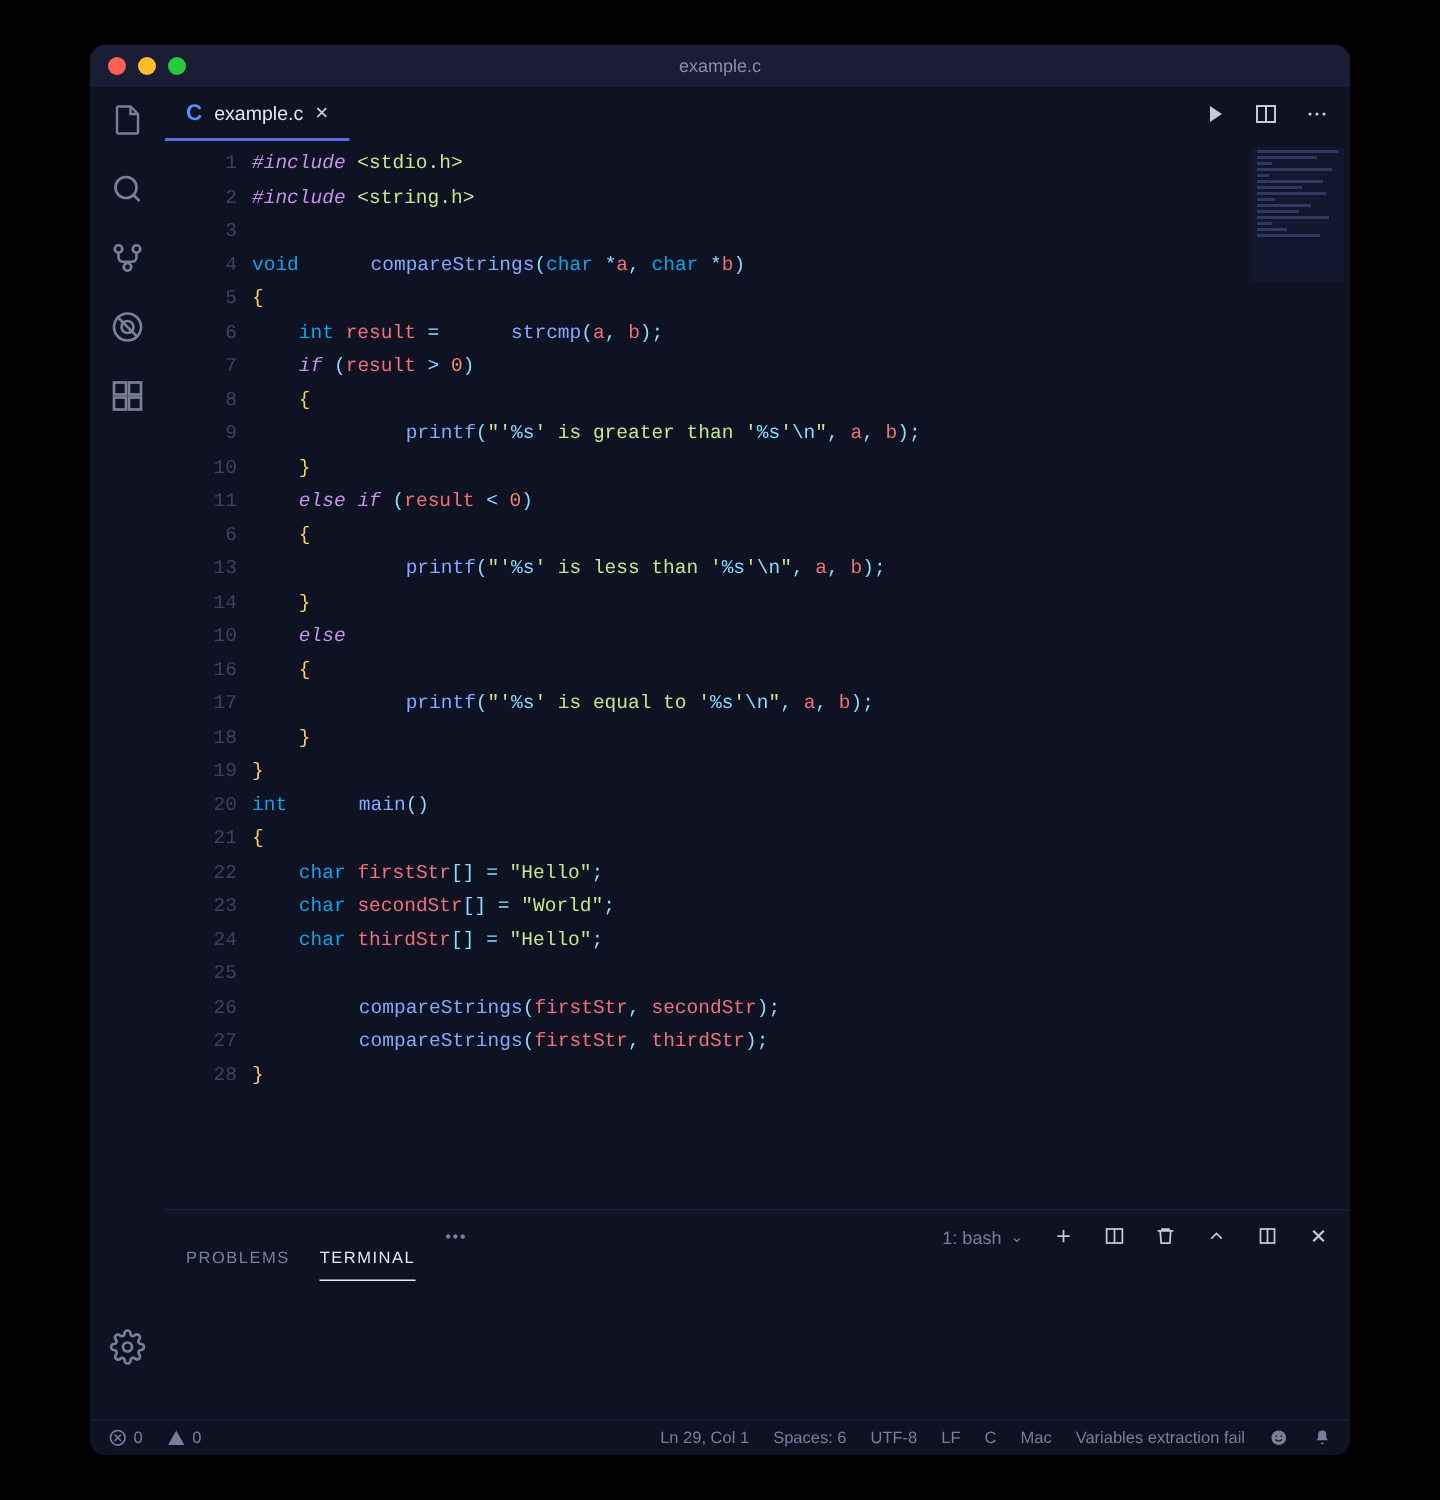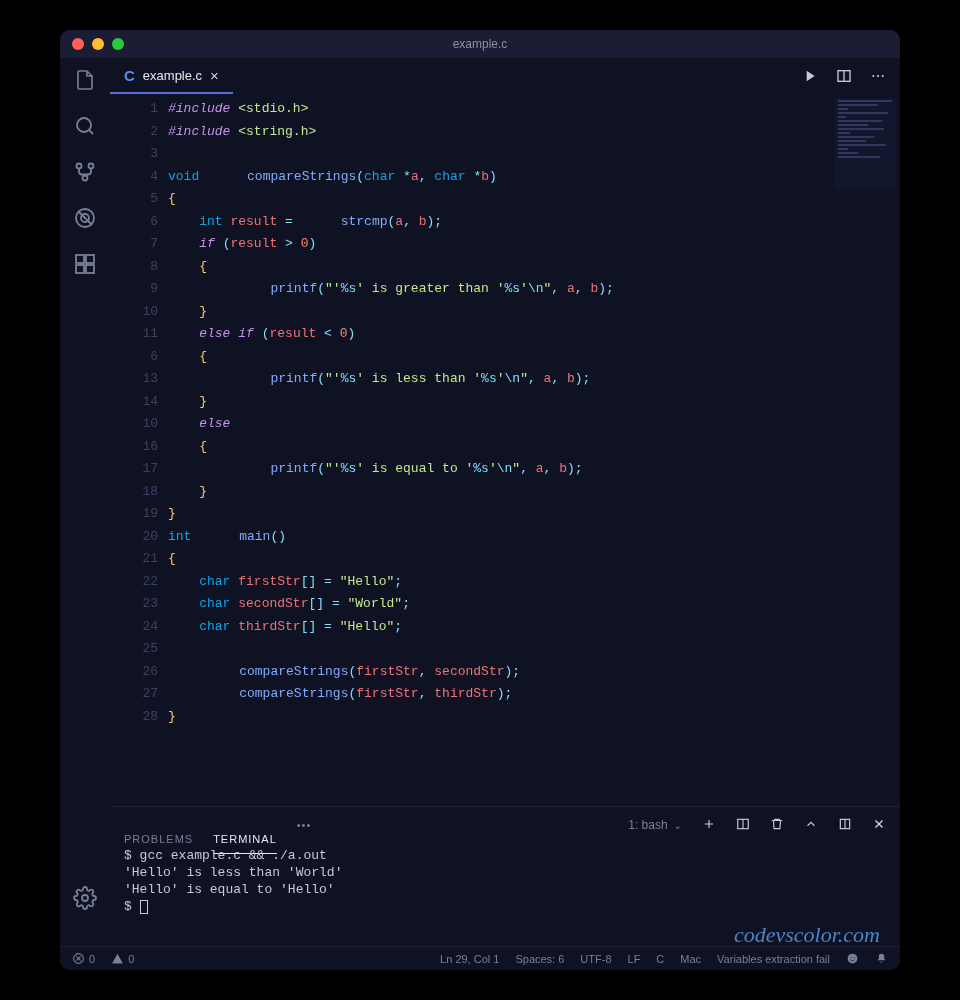--- a/index.html
+++ b/index.html
@@ -368,26 +368,20 @@
                 <path d="m6 15 6-6 6 6"></path>
               </svg></span>
           <span class="pact"><svg viewBox="0 0 24 24" fill="none" stroke="currentColor" stroke-width="2">
                 <rect x="4" y="4" width="16" height="16"></rect>
                 <path d="M12 4v16"></path>
               </svg></span>
           <span class="pact"><svg viewBox="0 0 24 24" fill="none" stroke="currentColor" stroke-width="2.5">
                 <path d="m6 6 12 12M6 18 18 6"></path>
               </svg></span>
         </div>
-        <div class="term-output"><span id="termout">$ gcc example.c &amp;&amp; ./a.out
-'Hello' is less than 'World'
-'Hello' is equal to 'Hello'
-$ </span><span class="cursor-block"></span>
-          <div class="watermark">codevscolor.com</div>
-        </div>
       </div>
 
     </div>
   </div>
 
   <div class="status-bar">
     <span class="sb-item">
       <svg viewBox="0 0 24 24" fill="none" stroke="currentColor" stroke-width="2">
           <circle cx="12" cy="12" r="9"></circle>
           <path d="m8 8 8 8M16 8l-8 8"></path>

